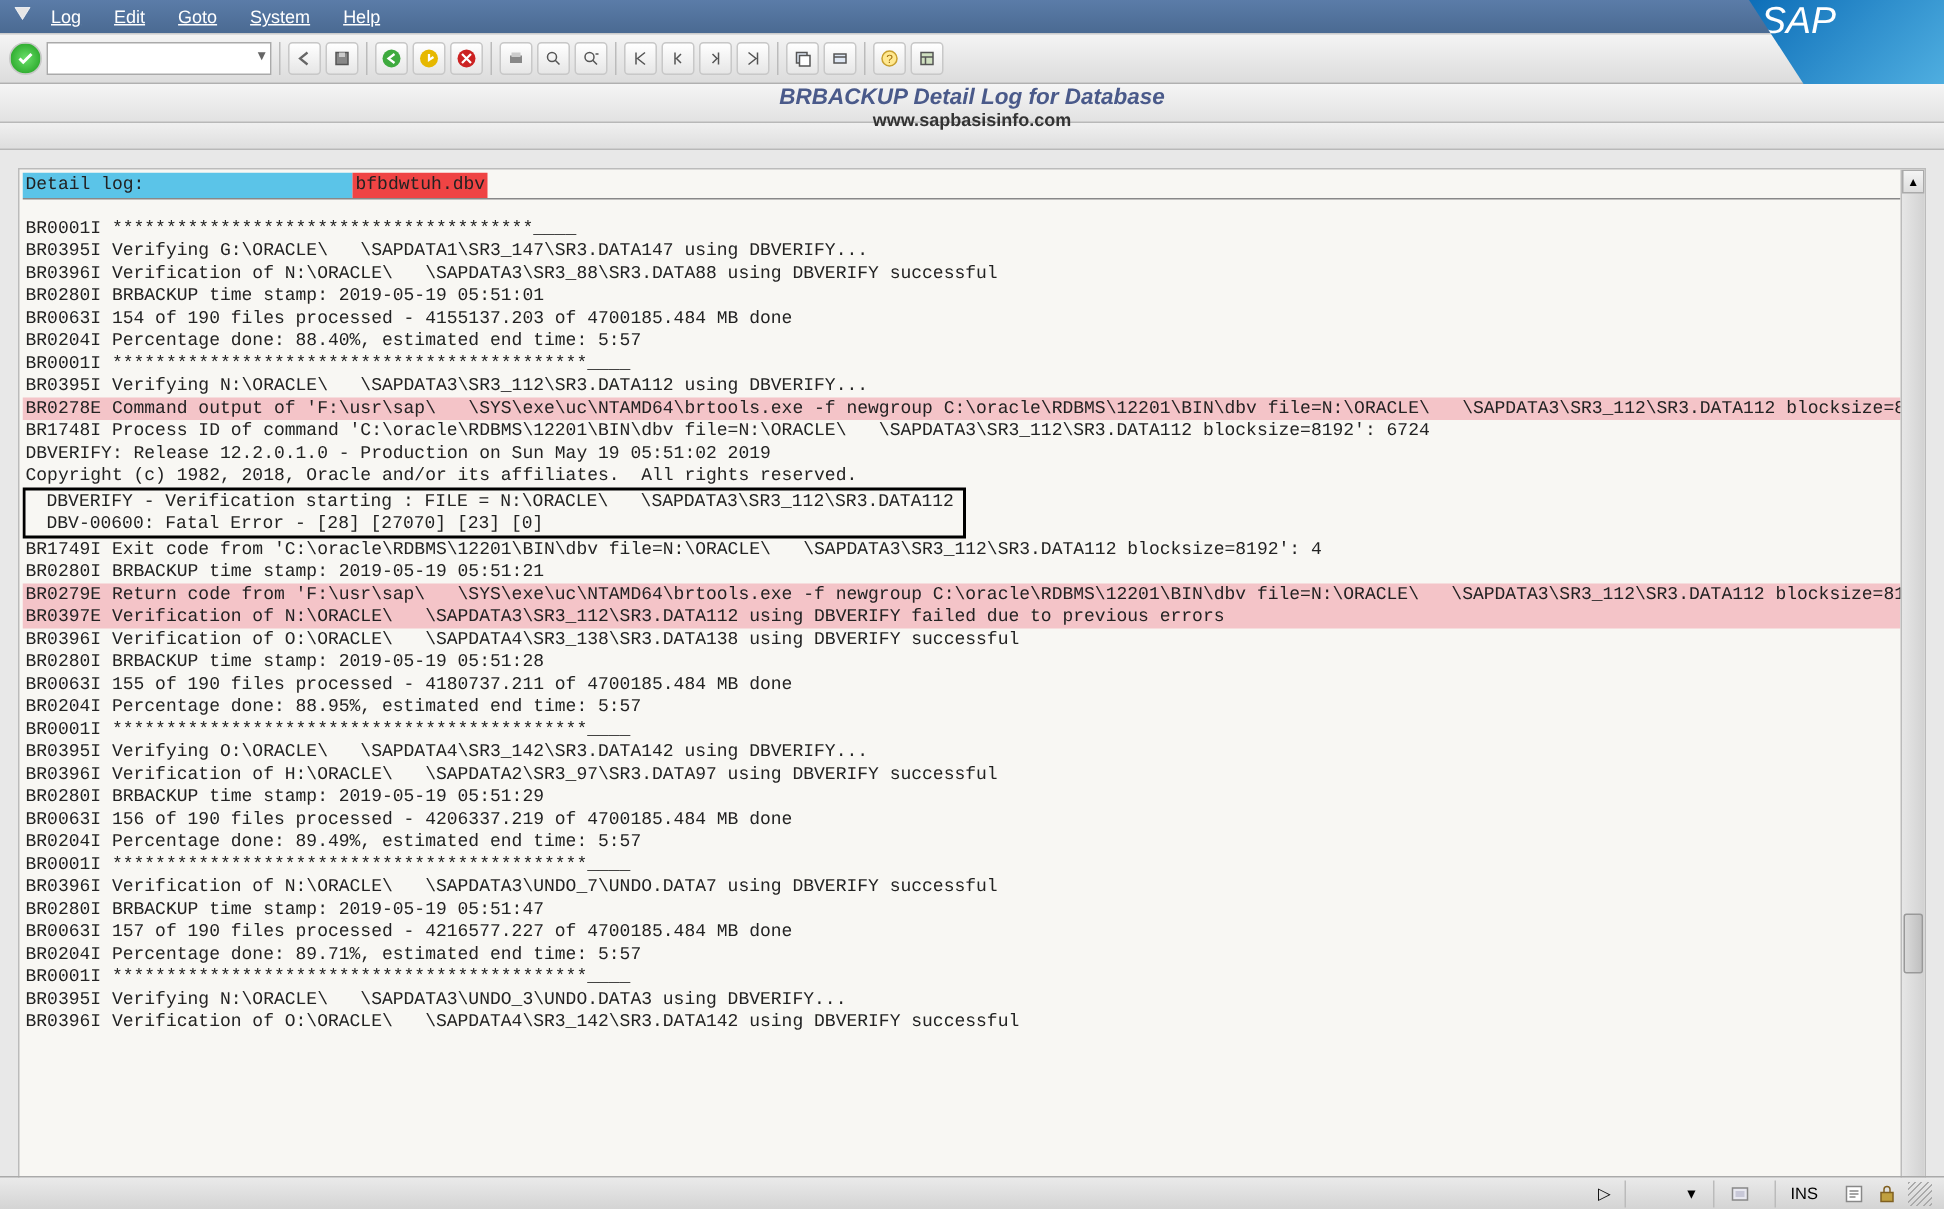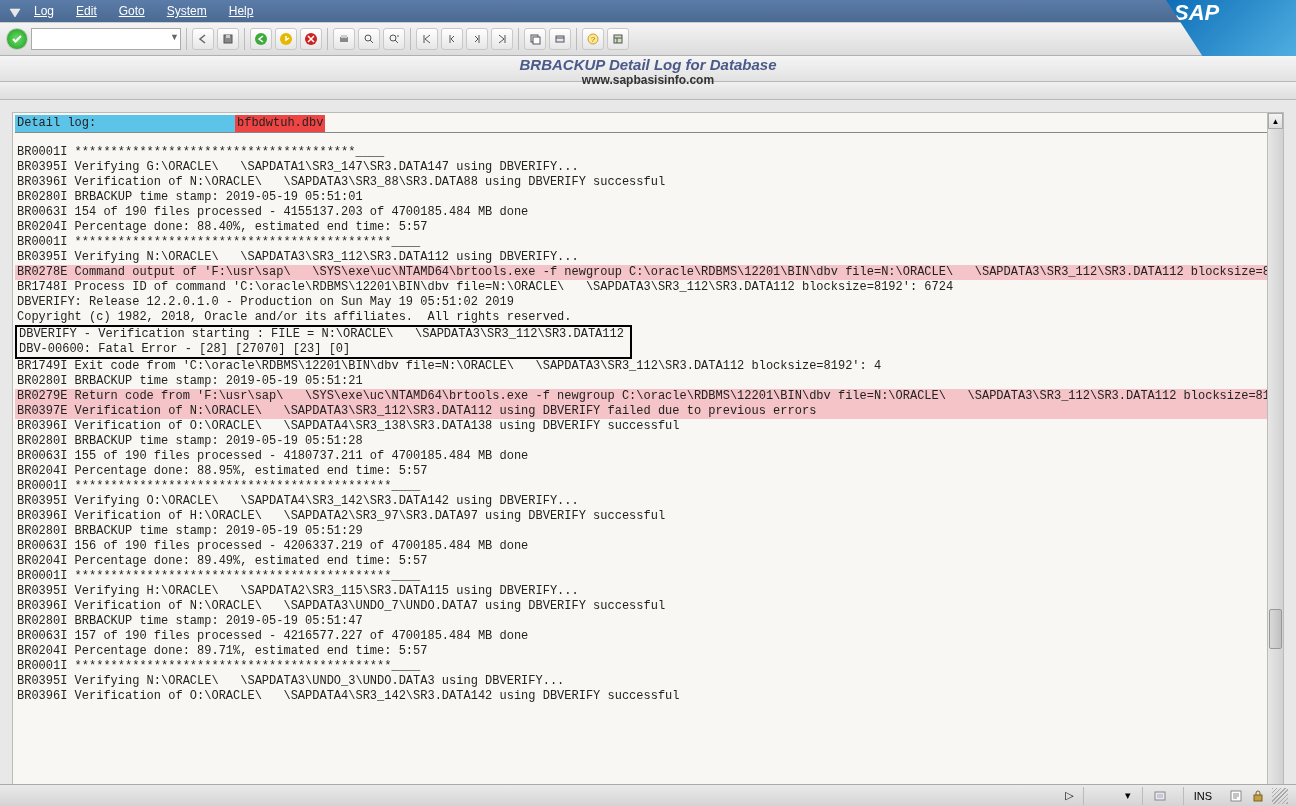--- a/index.html
+++ b/index.html
@@ -15,42 +15,42 @@
 .menubar {
   background: linear-gradient(to bottom, #5b7ca8, #4a6a92);
   height: 22px;
   display: flex;
   align-items: center;
   padding: 0 8px;
   color: #fff;
   font-size: 12px;
   justify-content: space-between;
 }
-.menubar-left { display: flex; align-items: flex-end; gap: 2px; }
+.menubar-left { display: flex; align-items: flex-start; gap: 2px; }
 .menubar-right { display: flex; align-items: center; gap: 6px; margin-right: 8px; }
 .menu-icon { width: 14px; height: 14px; display: inline-flex; align-items: center; justify-content: center; }
 .menu-item {
   padding: 2px 10px;
   cursor: pointer;
   text-decoration: underline;
 }
 .win-btn { width: 16px; height: 14px; border: 1px solid #8aa3c0; display:inline-block; }
 .sap-logo {
   position: absolute;
   right: 0;
   top: 0;
   width: 130px;
   height: 56px;
   background: linear-gradient(135deg, #0d6eb8 0%, #4faee0 100%);
   display: flex;
   align-items: flex-start;
   justify-content: flex-start;
   color: #fff;
-  font-weight: bold;
-  font-size: 22px;
+  font-weight: normal;
+  font-size: 25px;
   font-style: italic;
   padding: 0 0 0 8px;
   clip-path: polygon(0 0, 100% 0, 100% 100%, 28% 100%);
   z-index: 5;
 }
 .toolbar {
   background: linear-gradient(to bottom, #f4f4f4, #dcdcdc);
   height: 34px;
   border-top: 1px solid #ccc;
   border-bottom: 1px solid #b0b0b0;
@@ -136,21 +136,21 @@
 }
 .log-header .val {
   background: #ef4444;
   padding: 1px 2px;
 }
 .log-line { white-space: pre; padding: 0 2px; }
 .log-line.err { background: #f4c4c8; }
 .boxed {
   border: 2px solid #000;
   display: inline-block;
-  padding: 0 4px 0 0;
+  padding: 0 4px 0 12px;
   margin: 0;
 }
 .vscroll {
   position: absolute;
   right: 0;
   top: 0;
   bottom: 18px;
   width: 16px;
   background: linear-gradient(to right,#e6e6e6,#d2d2d2);
   border-left: 1px solid #bbb;
@@ -368,21 +368,20 @@
         <div class="log-line">BR0280I BRBACKUP time stamp: 2019-05-19 05:51:28</div>
         <div class="log-line">BR0063I 155 of 190 files processed - 4180737.211 of 4700185.484 MB done</div>
         <div class="log-line">BR0204I Percentage done: 88.95%, estimated end time: 5:57</div>
         <div class="log-line">BR0001I ********************************************____</div>
         <div class="log-line">BR0395I Verifying O:\ORACLE\   \SAPDATA4\SR3_142\SR3.DATA142 using DBVERIFY...</div>
         <div class="log-line">BR0396I Verification of H:\ORACLE\   \SAPDATA2\SR3_97\SR3.DATA97 using DBVERIFY successful</div>
         <div class="log-line">BR0280I BRBACKUP time stamp: 2019-05-19 05:51:29</div>
         <div class="log-line">BR0063I 156 of 190 files processed - 4206337.219 of 4700185.484 MB done</div>
         <div class="log-line">BR0204I Percentage done: 89.49%, estimated end time: 5:57</div>
         <div class="log-line">BR0001I ********************************************____</div>
-        <div class="log-line">BR0395I Verifying H:\ORACLE\   \SAPDATA2\SR3_115\SR3.DATA115 using DBVERIFY...</div>
         <div class="log-line">BR0396I Verification of N:\ORACLE\   \SAPDATA3\UNDO_7\UNDO.DATA7 using DBVERIFY successful</div>
         <div class="log-line">BR0280I BRBACKUP time stamp: 2019-05-19 05:51:47</div>
         <div class="log-line">BR0063I 157 of 190 files processed - 4216577.227 of 4700185.484 MB done</div>
         <div class="log-line">BR0204I Percentage done: 89.71%, estimated end time: 5:57</div>
         <div class="log-line">BR0001I ********************************************____</div>
         <div class="log-line">BR0395I Verifying N:\ORACLE\   \SAPDATA3\UNDO_3\UNDO.DATA3 using DBVERIFY...</div>
         <div class="log-line">BR0396I Verification of O:\ORACLE\   \SAPDATA4\SR3_142\SR3.DATA142 using DBVERIFY successful</div>
       </div>
   </div>
 

